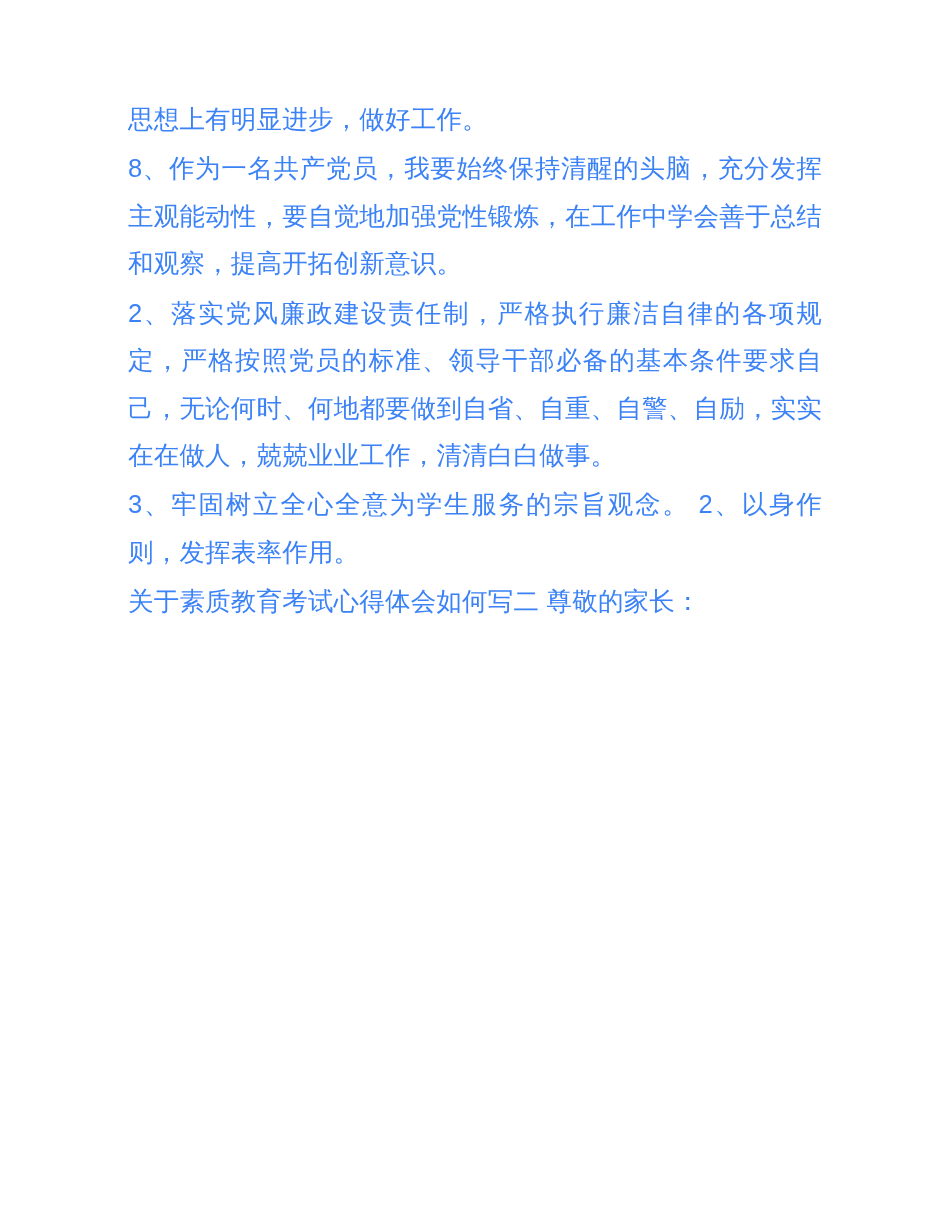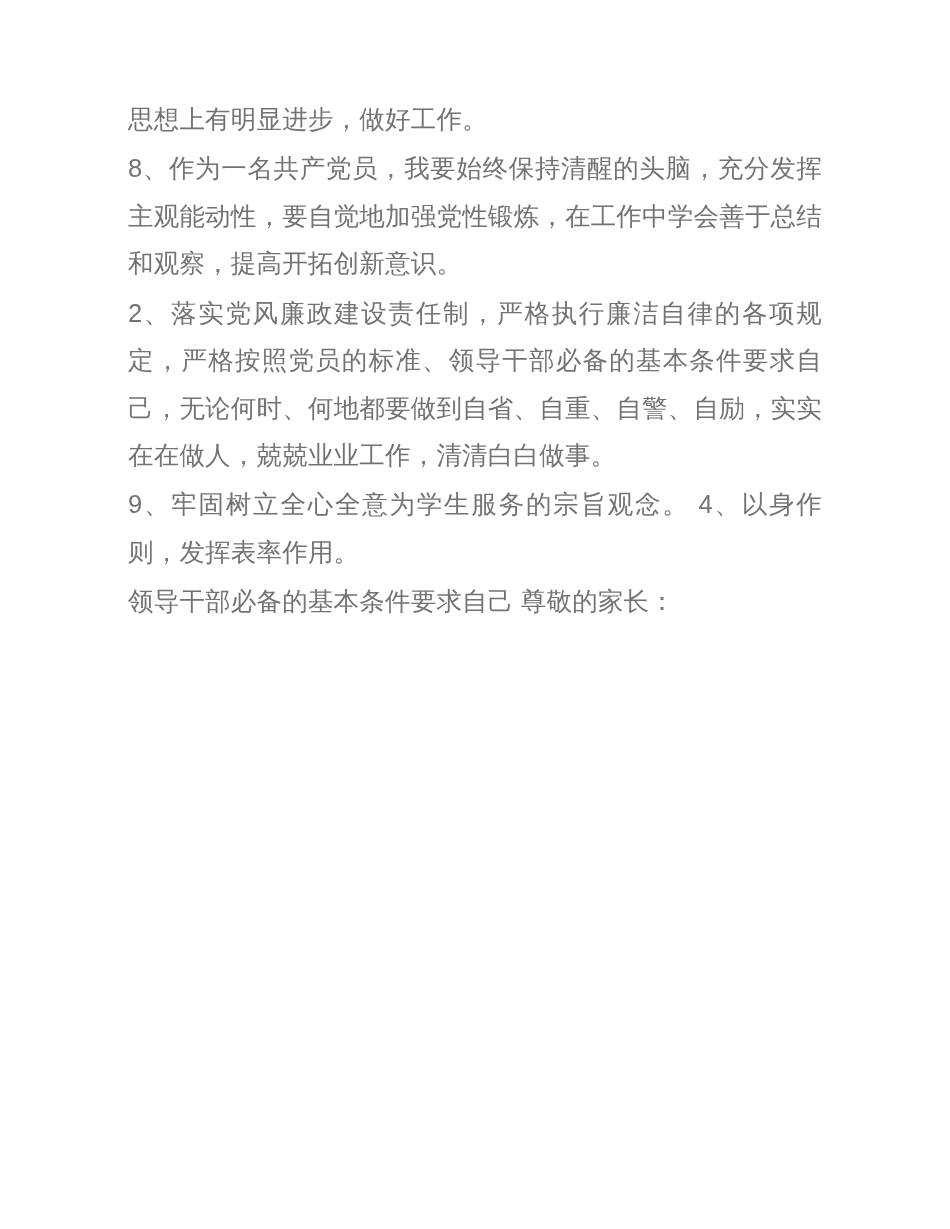--- a/index.html
+++ b/index.html
@@ -21,35 +21,35 @@
     padding: 96px 128px 60px 128px;
     background: #ffffff;
     position: relative;
   }
   .doc-body {
     font-size: 25.5px;
     line-height: 1.86;
     letter-spacing: 0.2px;
     text-align: justify;
     text-justify: inter-ideograph;
-    color: #737373;
+    color: #3b82f6;
   }
   .para {
     margin: 0 0 2px 0;
     white-space: pre-wrap;
     word-break: break-all;
   }
   .para.last {
     margin-bottom: 0;
   }
 </style>
 </head>
 <body>
 
 <div class="page">
   <div class="doc-body">
     <p class="para">思想上有明显进步，做好工作。</p>
     <p class="para">8、作为一名共产党员，我要始终保持清醒的头脑，充分发挥主观能动性，要自觉地加强党性锻炼，在工作中学会善于总结和观察，提高开拓创新意识。</p>
     <p class="para">2、落实党风廉政建设责任制，严格执行廉洁自律的各项规定，严格按照党员的标准、领导干部必备的基本条件要求自己，无论何时、何地都要做到自省、自重、自警、自励，实实在在做人，兢兢业业工作，清清白白做事。</p>
-    <p class="para">9、牢固树立全心全意为学生服务的宗旨观念。 4、以身作则，发挥表率作用。</p>
-    <p class="para last">领导干部必备的基本条件要求自己 尊敬的家长：</p>
+    <p class="para">3、牢固树立全心全意为学生服务的宗旨观念。 2、以身作则，发挥表率作用。</p>
+    <p class="para last">关于素质教育考试心得体会如何写二 尊敬的家长：</p>
   </div>
 </div>
 
 </body></html>

